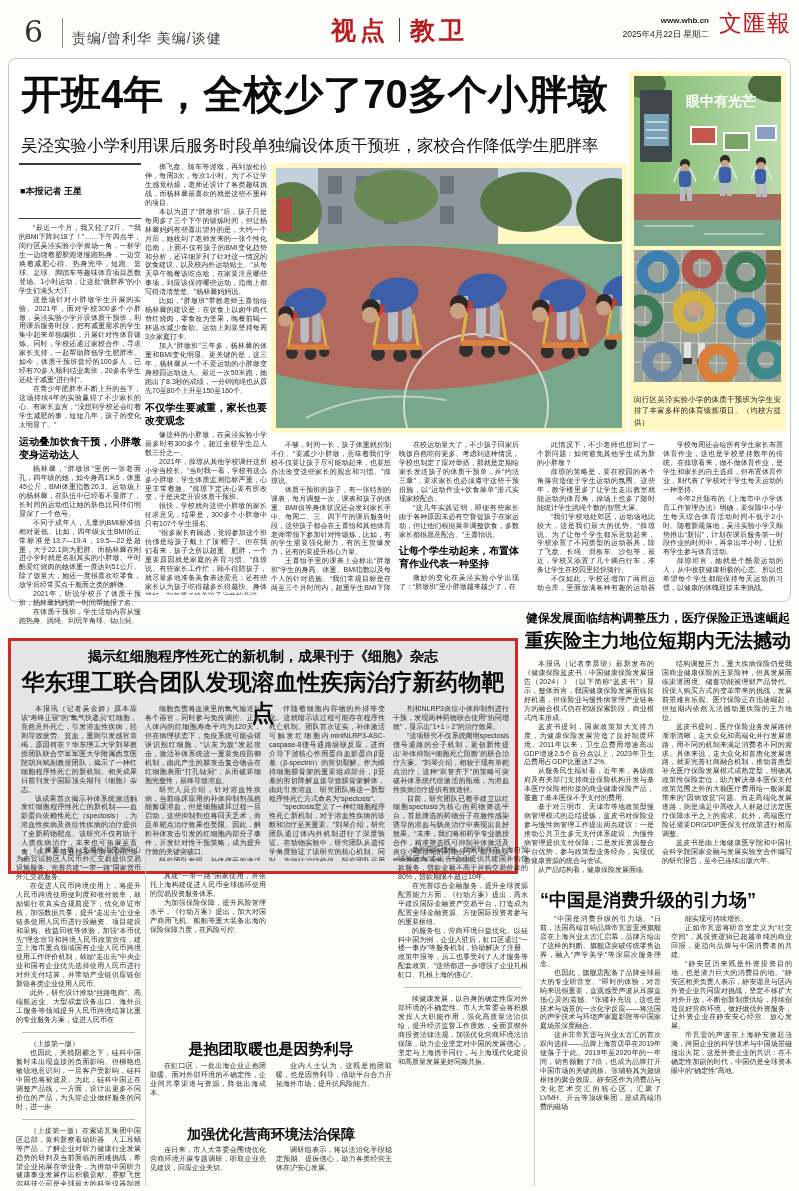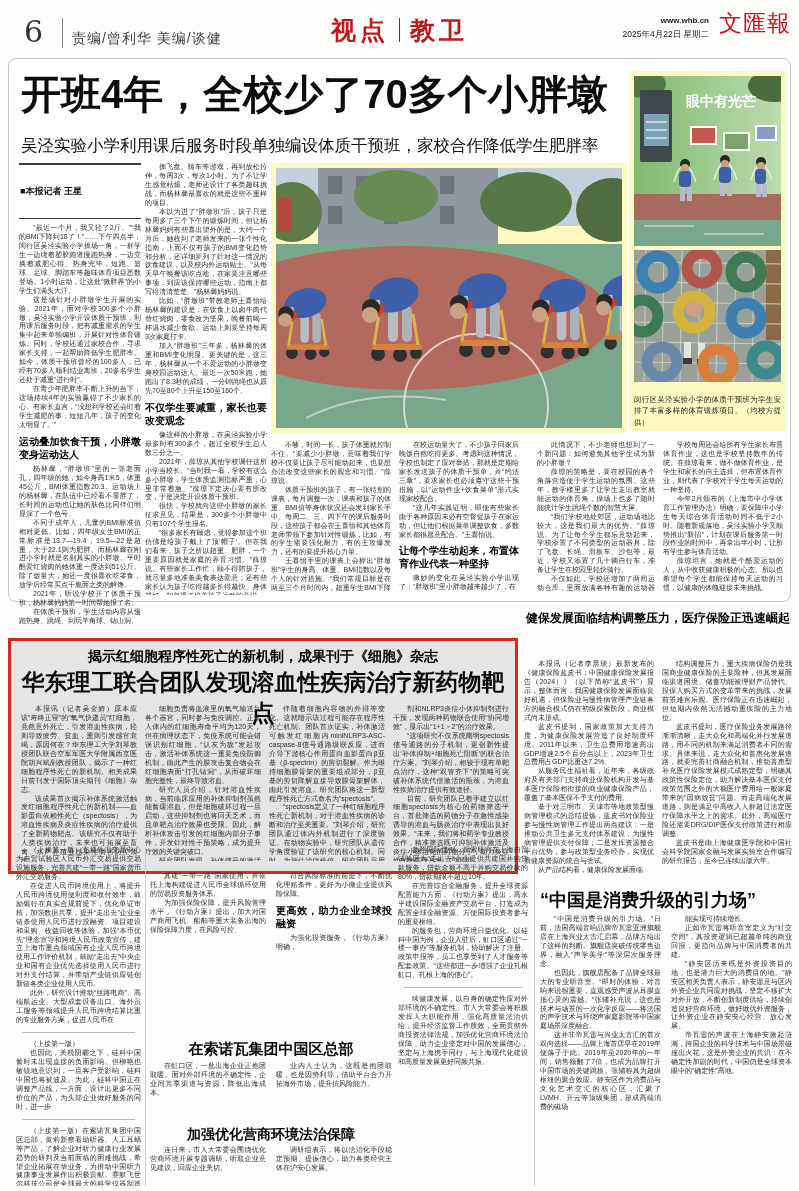--- a/index.html
+++ b/index.html
@@ -290,20 +290,21 @@
     </div>
   <div class="abs sci-col s4 coltext">
       <p>剂和NLRP3炎症小体抑制剂进行干预，发现两种药物联合使用“协同增效”，显示出“1+1＞2”的治疗效果。</p>
       <p>“这项研究不仅系统阐明spectosis信号通路的分子机制，更创新性提出‘补体抑制+细胞死亡阻断’的联合治疗方案。”刘琴介绍，相较于现有单靶点治疗，这种“双管齐下”的策略可突破补体系统代偿激活的瓶颈，为溶血性疾病治疗提供有效途径。</p>
       <p>目前，研究团队已着手建立以红细胞spectosis为核心的药物筛选平台，首批筛选的药物分子在急性感染诱导的溶血与肠炎治疗中表现出良好效果。“未来，我们将和药学专业教授合作，精准筛选既可抑制补体激活及炎症小体活化的药物分子，助力炎症性疾病药物开发。”刘琴说。</p>
     </div>
 </div>
 
 <div class="abs ins-box">
   <div class="abs kicker ins-kicker">健保发展面临结构调整压力，医疗保险正迅速崛起</div>
+  <div class="abs ins-headline">重疾险主力地位短期内无法撼动</div>
   <div class="abs ins-col i1 coltext">
       <p>本报讯（记者李晨琰）最新发布的《健康保险蓝皮书：中国健康保险发展报告（2024）》（以下简称“蓝皮书”）显示，整体而言，我国健康保险发展面临良好机遇，但保险业与慢性病管理产业链各方的融合模式仍在初级探索阶段，商业模式尚未形成。</p>
       <p>蓝皮书提到，国家政策加大支持力度，为健康保险发展营造了良好制度环境。2011年以来，卫生总费用增速高出GDP增速2.5个百分点以上，2023年卫生总费用占GDP比重达7.2%。</p>
       <p>从服务民生福祉看，近年来，各级政府及有关部门支持商业保险机构开发与基本医疗保险相衔接的商业健康保险产品，覆盖了基本医保不予支付的费用。</p>
       <p>基于对三明市、天津市等地政策型慢病管理模式的总结提炼，蓝皮书对保险业参与慢性病管理工作提出两点建议：一是推动公共卫生多元支付体系建设，为慢性病管理提供支付保障；二是发挥资源整合平台优势，参与政策型业务经办，实现优质健康资源的统合与尝试。</p>
       <p>从产品结构看，健康保险发展面临</p>
     </div>
   <div class="abs ins-col i2 coltext">
       <p>结构调整压力，重大疾病保险仍是我国商业健康保险的主要险种，但其发展面临渠道困境、储蓄功能被理财产品替代、投保人购买方式的变革带来的挑战，发展前景难言乐观。医疗保险正在迅速崛起，但短期内依然无法撼动重疾险的主力地位。</p>
       <p>蓝皮书提到，医疗保险业务发展路径渐渐清晰，走大众化和高端化并行发展道路，用不同的机制来满足消费者不同的需求。具体来说，走大众化和普惠化发展道路，就要完善社商融合机制，推动普惠型补充医疗保险发展模式成熟定型，明确其政策性保险定位，助力解决基本医保支付政策范围之外的大额医疗费用给一般家庭带来的“因病致贫”问题。而走高端化发展道路，则是满足中高收入人群超过法定医疗保障水平之上的需求。此外，高端医疗险还需要DRG/DIP医保支付政策进行相应调整。</p>
@@ -323,26 +324,21 @@
     <p>也因此，关税阴霾之下，硅科中国暂时未出现直接的负面影响。但柳艳也敏锐地意识到，一旦客户受影响，硅科中国也将被波及。为此，硅科中国正在调整产品线，一方面，设计出更多不同价位的产品，为头部企业做好服务的同时，进一步</p>
     <hr class="col-rule">
     <p>（上接第一版）在索诺瓦集团中国区总部，黄莉新察看助听器、人工耳蜗等产品，了解企业对听力健康行业发展趋势的研判及当前面临的困难挑战，希望企业拓展在华业务，为推动中国听力健康事业发展作出积极贡献。赛默飞世尔科技公司是全球最大的科学仪器制造商，正式进入中国已有40余年。在赛默飞世尔科技（中国）有限公司，黄莉新听取</p>
   </div>
 
 <div class="abs mid-block">
   <div class="abs fin-col fa coltext">
       <p>其建“一带一路”国家使用，并依托上海构建促进人民币全球循环使用的贸易投资服务体系。</p>
       <p>为加强保险保障，提升风险管理水平，《行动方案》提出，加大对国产商用飞机、船舶等重大装备出海的保险保障力度，在风险可控、</p>
     </div>
-  <div class="abs fin-col fb coltext">
-      <p>符合风险标准的前提下，不断优化理赔条件，更好为小微企业提供风险保障。</p>
-      <div class="col-subhead">更高效，助力企业全球投融资</div>
-      <p>为强化投资服务，《行动方案》明确，</p>
-    </div>
-  <div class="abs hud-headline">在索诺瓦集团中国区总部</div>
+  <div class="abs hud-headline">是抱团取暖也是因势利导</div>
   <div class="abs hud-col fa coltext">
       <p>在虹口区，一批出海企业正抱团取暖。面对外部环境的不确定性，企业间共享渠道与资源，降低出海成本。</p>
     </div>
   <div class="abs hud-col fb coltext">
       <p>业内人士认为，这既是抱团取暖，也是因势利导，借助平台合力开拓海外市场，提升抗风险能力。</p>
     </div>
   <div class="abs law-headline">加强优化营商环境法治保障</div>
   <div class="abs law-col fa coltext">
       <p>连日来，市人大常委会围绕优化营商环境开展专题调研，听取企业意见建议，回应企业关切。</p>
     </div>

